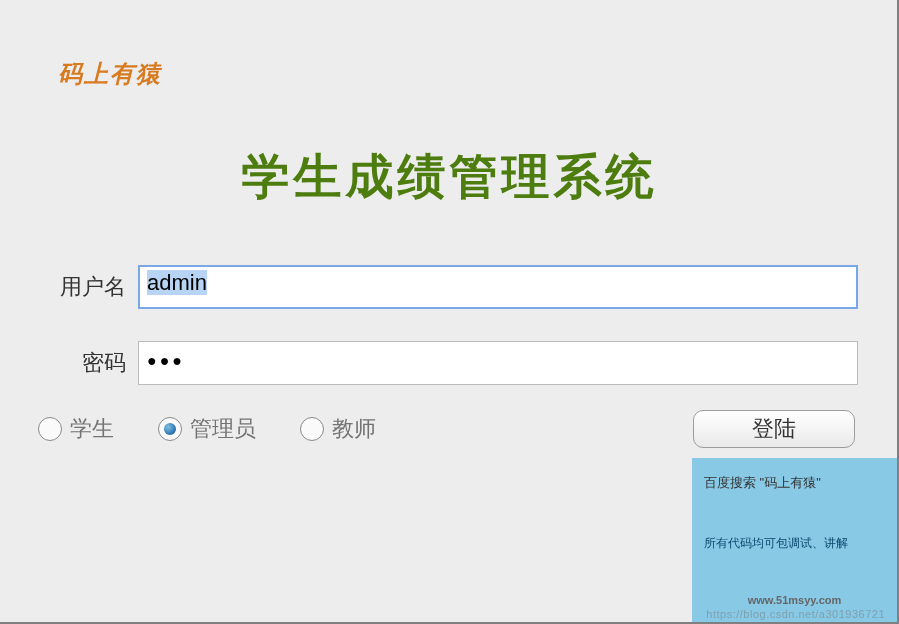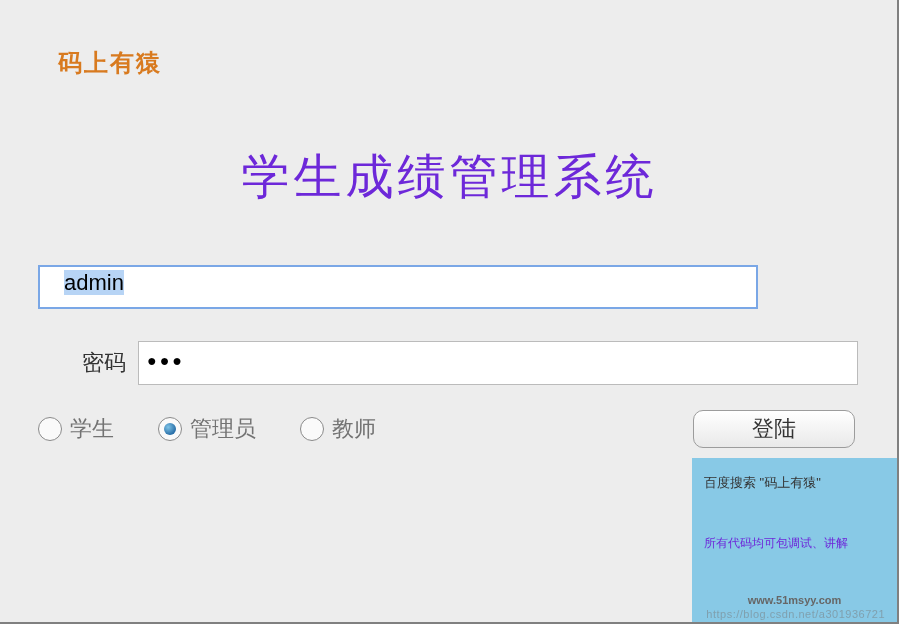--- a/index.html
+++ b/index.html
@@ -8,36 +8,37 @@
       height: 624px;
       background: #ededed;
       font-family: "PingFang SC", "Microsoft YaHei", Arial, sans-serif;
       position: relative;
       overflow: hidden;
       border-right: 2px solid #808080;
       border-bottom: 2px solid #808080;
     }
     .brand {
       position: absolute;
-      top: 47px;
+      top: 58px;
       left: 58px;
       font-size: 24px;
       font-weight: bold;
+      font-style: italic;
       color: #d87a1f;
       letter-spacing: 2px;
     }
     .title {
       position: absolute;
       top: 145px;
       left: 0;
       width: 899px;
       text-align: center;
       font-size: 48px;
-      font-weight: 400;
-      color: #6d28d9;
+      font-weight: 700;
+      color: #4d7c0f;
       letter-spacing: 4px;
     }
     .form-row {
       position: absolute;
       left: 38px;
       display: flex;
       align-items: center;
     }
     .row-username { top: 265px; }
     .row-password { top: 341px; }
@@ -56,21 +57,21 @@
       background: #fff;
       border: 1px solid #bbb;
       border-radius: 0;
       font-size: 22px;
       padding: 4px 8px;
       outline: none;
     }
     .text-input.focused {
       border: 2px solid #7aa7e6;
       background: #fff;
-      padding: 3px 24px;
+      padding: 3px 7px;
     }
     .text-input.focused .sel {
       background: #b7d4f5;
     }
     .radio-group {
       display: flex;
       align-items: center;
       gap: 44px;
     }
     .radio-item {
@@ -120,21 +121,21 @@
       width: 205px;
       height: 164px;
       background: #88c9e6;
       padding: 16px 12px;
       font-size: 12px;
       display: flex;
       flex-direction: column;
       justify-content: space-between;
     }
     .promo-line1 { color: #333; font-size: 13px; }
-    .promo-line2 { color: #6d28d9; font-size: 12px; }
+    .promo-line2 { color: #0c4a6e; font-size: 12px; }
     .promo-line3 { color: #666; font-size: 11px; text-align: center; font-weight: bold; }
     .watermark {
       position: absolute;
       bottom: 2px;
       right: 12px;
       font-size: 11px;
       color: rgba(120,120,120,0.5);
       letter-spacing: 0.5px;
       margin-top: 24px;
     }
@@ -144,20 +145,21 @@
     }
   </style>
 </head>
 <body>
 
 <div class="brand">码上有猿</div>
 
 <div class="title">学生成绩管理系统</div>
 
 <div class="form-row row-username">
+  <div class="label">用户名</div>
   <div class="text-input focused">
     <span class="sel">admin</span>
   </div>
 </div>
 
 <div class="form-row row-password">
   <div class="label">密码</div>
   <div class="text-input">
     <span class="pwd-dots">●●●</span>
   </div>

